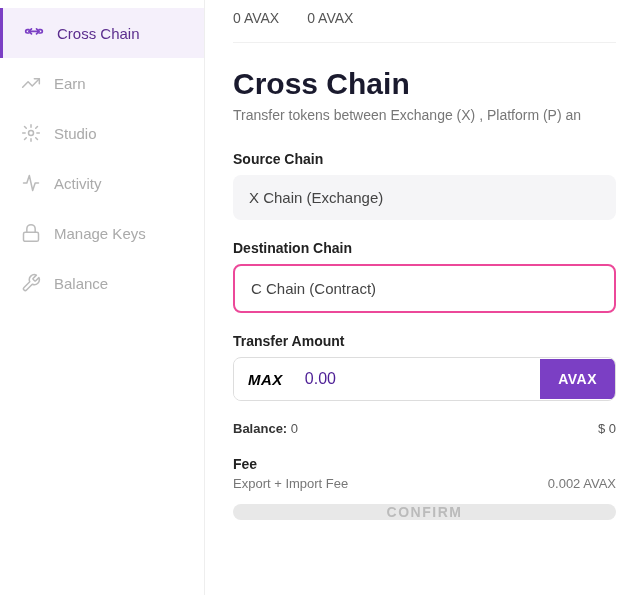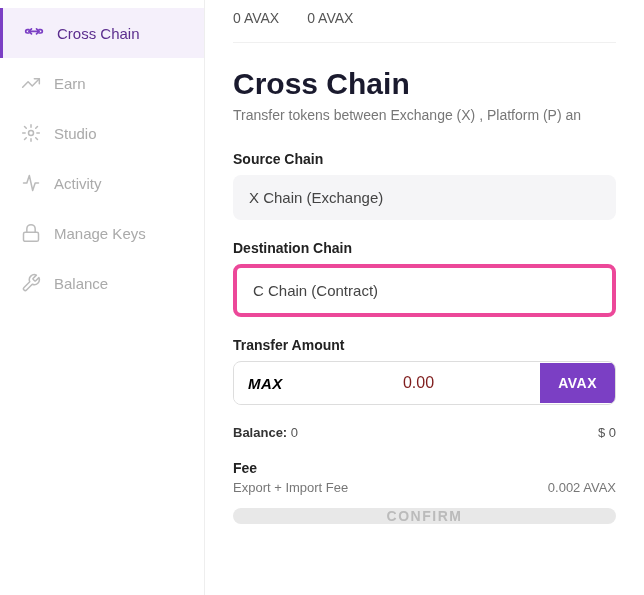--- a/index.html
+++ b/index.html
@@ -108,21 +108,21 @@
       border: none;
       border-radius: 8px;
       padding: 14px 16px;
       font-size: 15px;
       color: #444;
       width: 100%;
     }
 
     .input-outline {
       background: #fff;
-      border: 4px solid #ec4899;
+      border: 2px solid #ec4899;
       border-radius: 8px;
       padding: 14px 16px;
       font-size: 15px;
       color: #444;
       width: 100%;
       outline: none;
     }
 
     
     .transfer-row {
@@ -142,22 +142,22 @@
       letter-spacing: 0.5px;
       flex-shrink: 0;
       font-style: italic;
     }
 
     .transfer-input {
       flex: 1;
       border: none;
       outline: none;
       font-size: 16px;
-      color: #7f1d1d;
-      text-align: center;
+      color: #4c1d95;
+      text-align: left;
       padding: 12px 8px;
       background: #fff;
     }
 
     .transfer-currency {
       background: #7b3fc4;
       color: #fff;
       padding: 12px 18px;
       font-size: 14px;
       font-weight: 700;

